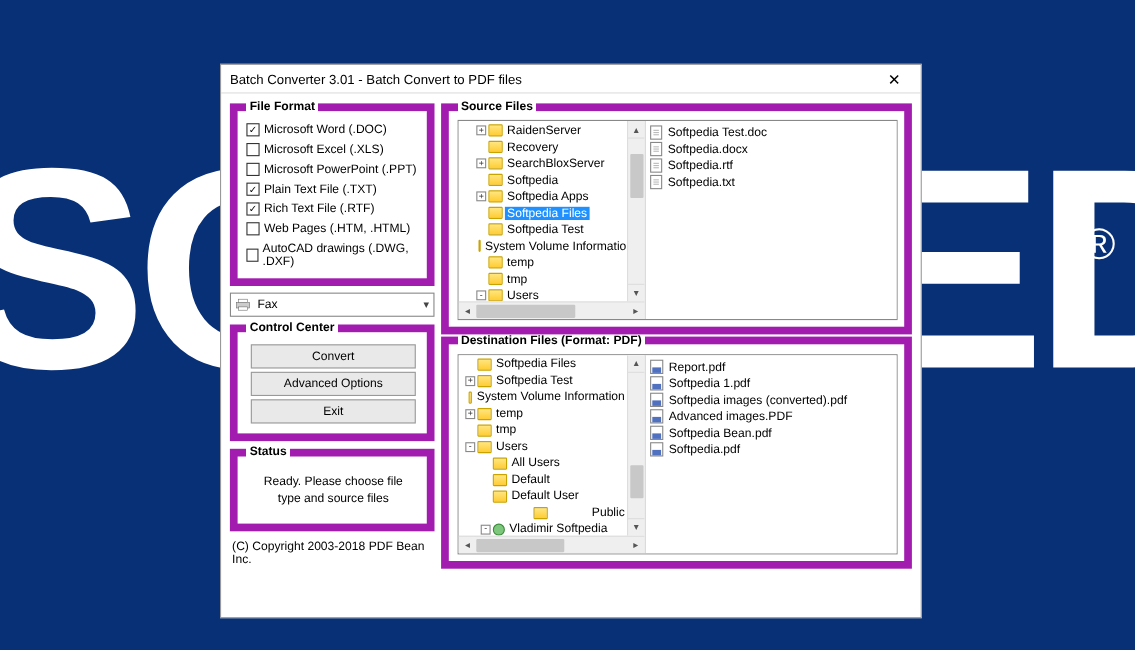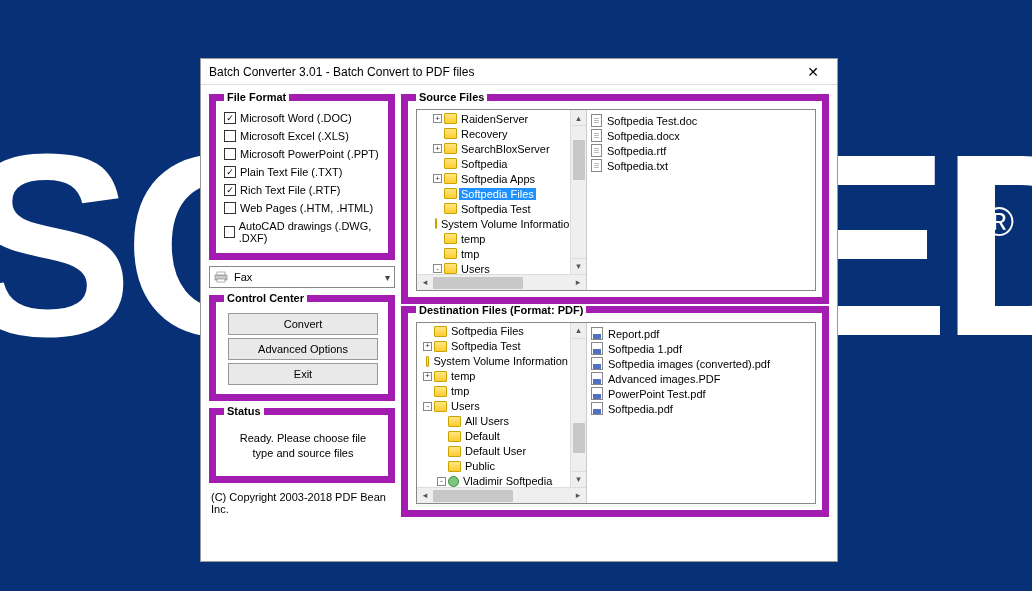--- a/index.html
+++ b/index.html
@@ -489,21 +489,21 @@
                   <div class="tree-item" style="padding-left: 20px; align-items: center;">
                     <span class="pad"></span>
                     <span class="folder-icon"></span>
                     <span class="label">Default</span>
                   </div>
                   <div class="tree-item" style="padding-left: 20px;">
                     <span class="pad"></span>
                     <span class="folder-icon"></span>
                     <span class="label">Default User</span>
                   </div>
-                  <div class="tree-item" style="padding-left: 20px;">
+                  <div class="tree-item" style="padding-left: 20px; justify-content: space-between;">
                     <span class="pad"></span>
                     <span class="folder-icon"></span>
                     <span class="label">Public</span>
                   </div>
                   <div class="tree-item" style="padding-left: 20px;">
                     <span class="expander">-</span>
                     <span class="user-icon"></span>
                     <span class="label">Vladimir Softpedia</span>
                   </div>
                 </div>
@@ -532,21 +532,21 @@
                 <div class="file-row">
                   <span class="pdf-icon"></span>
                   <span>Softpedia images (converted).pdf</span>
                 </div>
                 <div class="file-row">
                   <span class="pdf-icon"></span>
                   <span>Advanced images.PDF</span>
                 </div>
                 <div class="file-row">
                   <span class="pdf-icon"></span>
-                  <span>PowerPoint Test.pdf</span>
+                  <span>Softpedia Bean.pdf</span>
                 </div>
                 <div class="file-row">
                   <span class="pdf-icon"></span>
                   <span>Softpedia.pdf</span>
                 </div>
               </div>
           </div>
         </fieldset>
       </div>
     </div>

